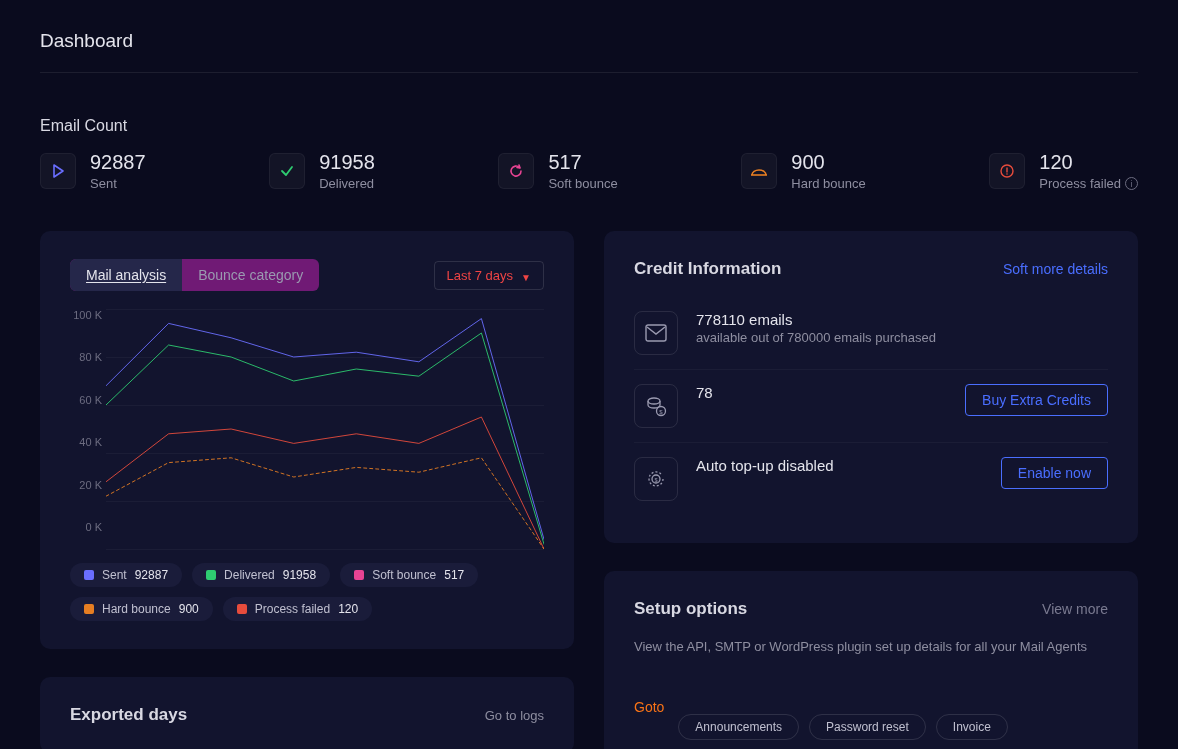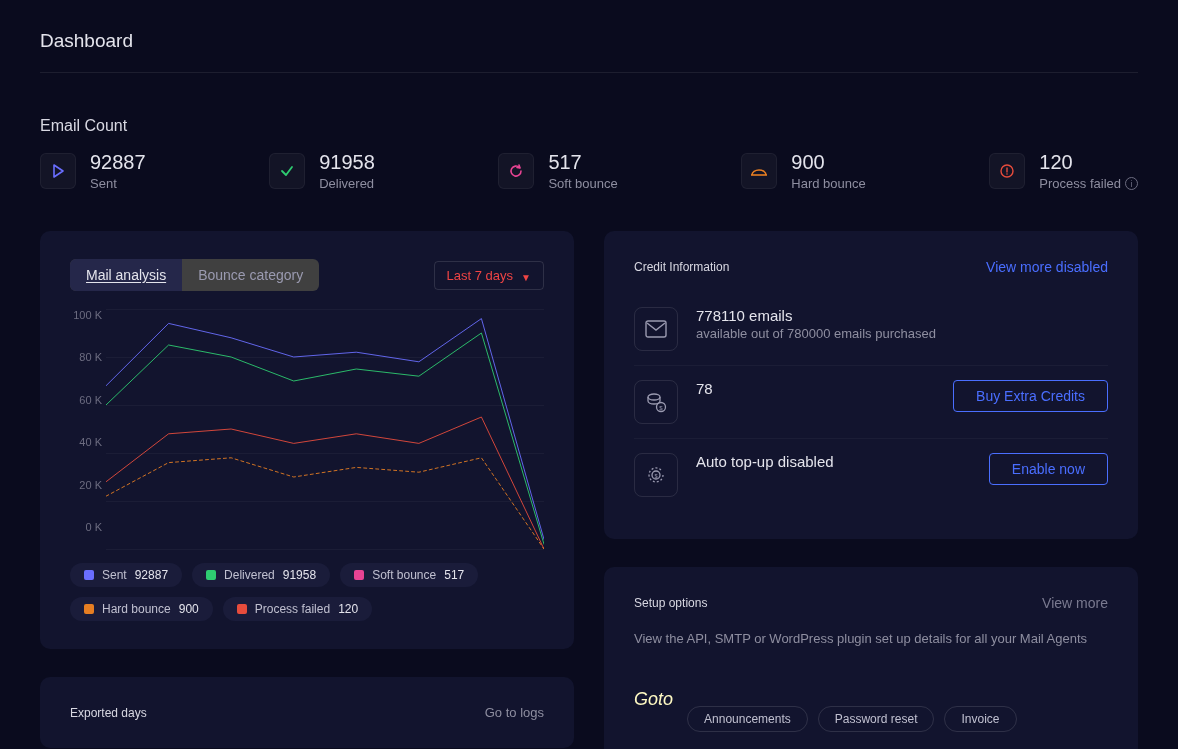--- a/index.html
+++ b/index.html
@@ -93,21 +93,21 @@
   margin-bottom: 28px;
 }
 .card-header-row {
   display: flex;
   justify-content: space-between;
   align-items: center;
   margin-bottom: 18px;
 }
 .tabs {
   display: flex;
-  background: #404040;
+  background: #701a75;
   border-radius: 6px;
   overflow: hidden;
 }
 .tab {
   padding: 8px 16px;
   font-size: 14px;
   color: #9a9ab0;
   cursor: pointer;
 }
 .tab.active {
@@ -217,52 +217,52 @@
 }
 .credit-sub {
   font-size: 13px;
   color: #8e8ea0;
   margin-top: 2px;
 }
 .btn-outline {
   border: 1px solid #4a6eff;
   color: #4a6eff;
   background: transparent;
-  padding: 7px 22px;
+  padding: 7px 16px;
   border-radius: 4px;
   font-size: 14px;
   cursor: pointer;
 }
 .setup-desc {
   font-size: 13px;
   color: #8e8ea0;
   margin-bottom: 18px;
   line-height: 1.5;
 }
 .goto-row {
   display: flex;
   align-items: center;
   gap: 14px;
 }
 .goto-label {
-  font-size: 18px;
-  color: #fef9c3;
-  font-style: italic;
+  font-size: 14px;
+  color: #f97316;
 }
 .chip {
   border: 1px solid rgba(255,255,255,0.12);
   border-radius: 20px;
   padding: 5px 16px;
   font-size: 12px;
   color: #c0c0d0;
   cursor: pointer;
 }
 .card-title {
-  font-size: 12px;
+  font-size: 17px;
   color: #d8d8e2;
+  font-weight: bold;
 }
 .exported-header {
   display: flex;
   justify-content: space-between;
   align-items: center;
 }
 .go-to-logs {
   font-size: 13px;
   color: #8e8ea0;
   cursor: pointer;
@@ -415,21 +415,21 @@
           <div class="card-title">Exported days</div>
           <div class="go-to-logs">Go to logs</div>
         </div>
       </div>
     </div>
 
     <div class="col-right">
       <div class="card">
         <div class="card-header-row">
           <div class="card-title">Credit Information</div>
-          <div class="link-action">View more disabled</div>
+          <div class="link-action">Soft more details</div>
         </div>
 
         <div class="credit-row">
           <div class="credit-icon">
             <svg width="22" height="18" viewBox="0 0 22 18">
                 <rect x="1" y="1" width="20" height="16" rx="2" fill="none" stroke="#9a9ab0" stroke-width="1.4"></rect>
                 <path d="M2 3 L11 10 L20 3" fill="none" stroke="#9a9ab0" stroke-width="1.4"></path>
               </svg>
           </div>
           <div class="credit-text">

